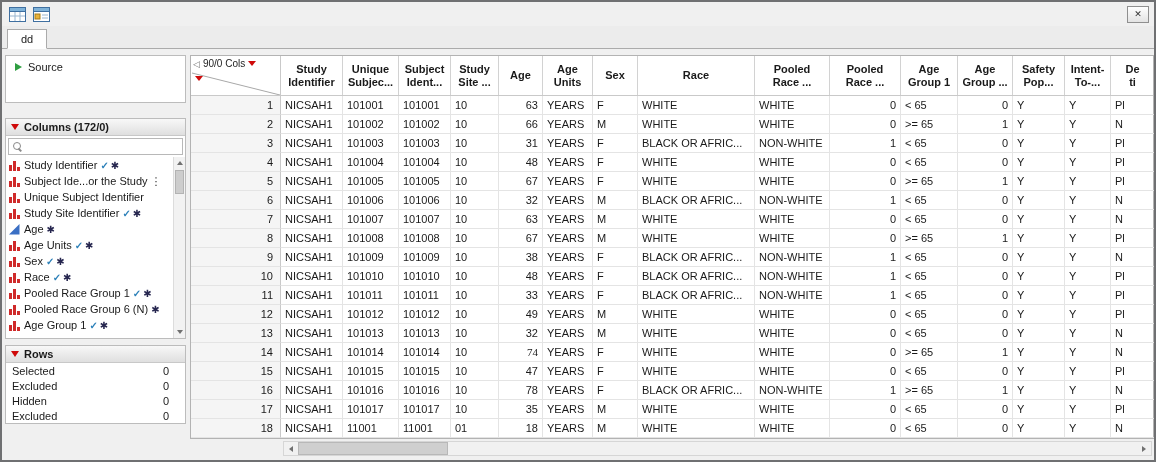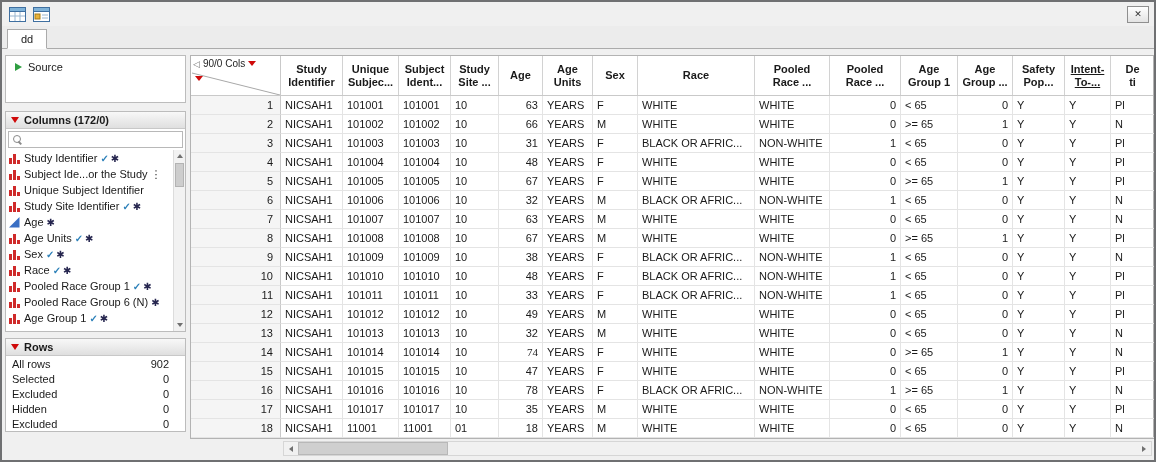--- a/index.html
+++ b/index.html
@@ -22,21 +22,21 @@
   .sidebar{width:186px;flex:none;padding:6px 2px 0 3px;display:flex;flex-direction:column;}
   .panel{border:1px solid #bcbcbc;background:#ffffff;}
   .p-head{height:17px;background:linear-gradient(#f8f8f8,#dfdfdf);border-bottom:1px solid #c8c8c8;display:flex;align-items:center;padding:0 3px;font-weight:bold;}
   .rtri-btn{width:12px;height:11px;display:flex;align-items:center;justify-content:center;margin-right:3px;flex:none;}
   .rtri{width:0;height:0;border-left:4px solid transparent;border-right:4px solid transparent;border-top:6px solid #cf0a0a;}
   .chev{margin-left:auto;color:#666;font-size:9px;font-weight:normal;}
   .tp-body{height:46px;padding-top:3px;}
   .source-row{height:16px;display:flex;align-items:center;padding-left:9px;}
   .gtri{width:0;height:0;border-top:4px solid transparent;border-bottom:4px solid transparent;border-left:7px solid #2f9e42;margin-right:6px;}
 
-  .columns-panel{margin-top:8px;}
+  .columns-panel{margin-top:15px;}
   .search-row{margin:2px;height:17px;border:1px solid #b8b8b8;display:flex;align-items:center;padding:0 3px;background:#fff;}
   .mag{width:11px;height:11px;position:relative;margin-right:3px;flex:none;}
   .mag::before{content:"";position:absolute;width:6px;height:6px;border:1.5px solid #8a8a8a;border-radius:50%;left:1px;top:1px;}
   .mag::after{content:"";position:absolute;width:4px;height:1.5px;background:#8a8a8a;transform:rotate(45deg);left:6px;top:8px;}
   .search-input{border:none;outline:none;flex:1;font-size:11px;height:13px;font-family:inherit;background:transparent;}
   .columns-list{position:relative;height:181px;overflow:hidden;}
   .col-item{height:16px;display:flex;align-items:center;padding-left:3px;white-space:nowrap;overflow:hidden;margin-right:13px;}
   .cicon{width:12px;flex:none;display:flex;margin-right:3px;}
   .clabel{margin-right:3px;}
   .ck{color:#2a7fb8;font-weight:bold;margin-right:2px;font-size:10px;}
@@ -277,24 +277,20 @@
       </div>
 
       <div class="panel rows-panel">
         <div class="p-head">
           <span class="rtri-btn">
               <span class="rtri"></span>
             </span>
           <span>Rows</span>
         </div>
         <div>
-            <div class="stat-row">
-              <span class="stat-label">All rows</span>
-              <span class="stat-value">902</span>
-            </div>
             <div class="stat-row">
               <span class="stat-label">Selected</span>
               <span class="stat-value">0</span>
             </div>
             <div class="stat-row">
               <span class="stat-label">Excluded</span>
               <span class="stat-value">0</span>
             </div>
             <div class="stat-row">
               <span class="stat-label">Hidden</span>
@@ -340,21 +336,21 @@
               <div class="hcell" style="width: 75px;">Pooled
 Race ...</div>
               <div class="hcell" style="width: 71px;">Pooled
 Race ...</div>
               <div class="hcell" style="width: 57px;">Age
 Group 1</div>
               <div class="hcell" style="width: 55px;">Age
 Group ...</div>
               <div class="hcell" style="width: 52px;">Safety
 Pop...</div>
-              <div class="hcell" style="width: 46px; text-decoration: underline;">Intent-
+              <div class="hcell" style="width: 46px;">Intent-
 To-...</div>
               <div class="hcell" style="width: 44px;">De
 ti</div>
             </div>
         </div>
         <div>
             <div class="trow">
               <div class="rnum">1</div>
               <div class="tcell" style="width: 62px;">NICSAH1</div>
               <div class="tcell" style="width: 56px;">101001</div>

